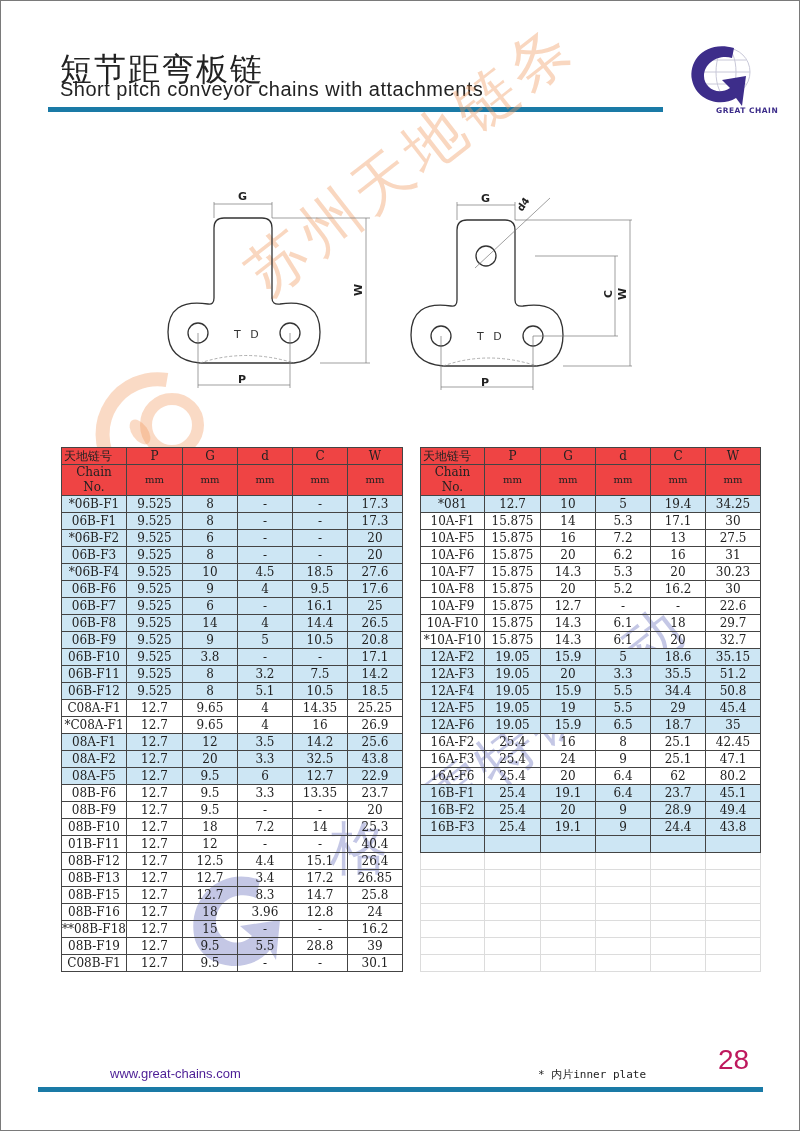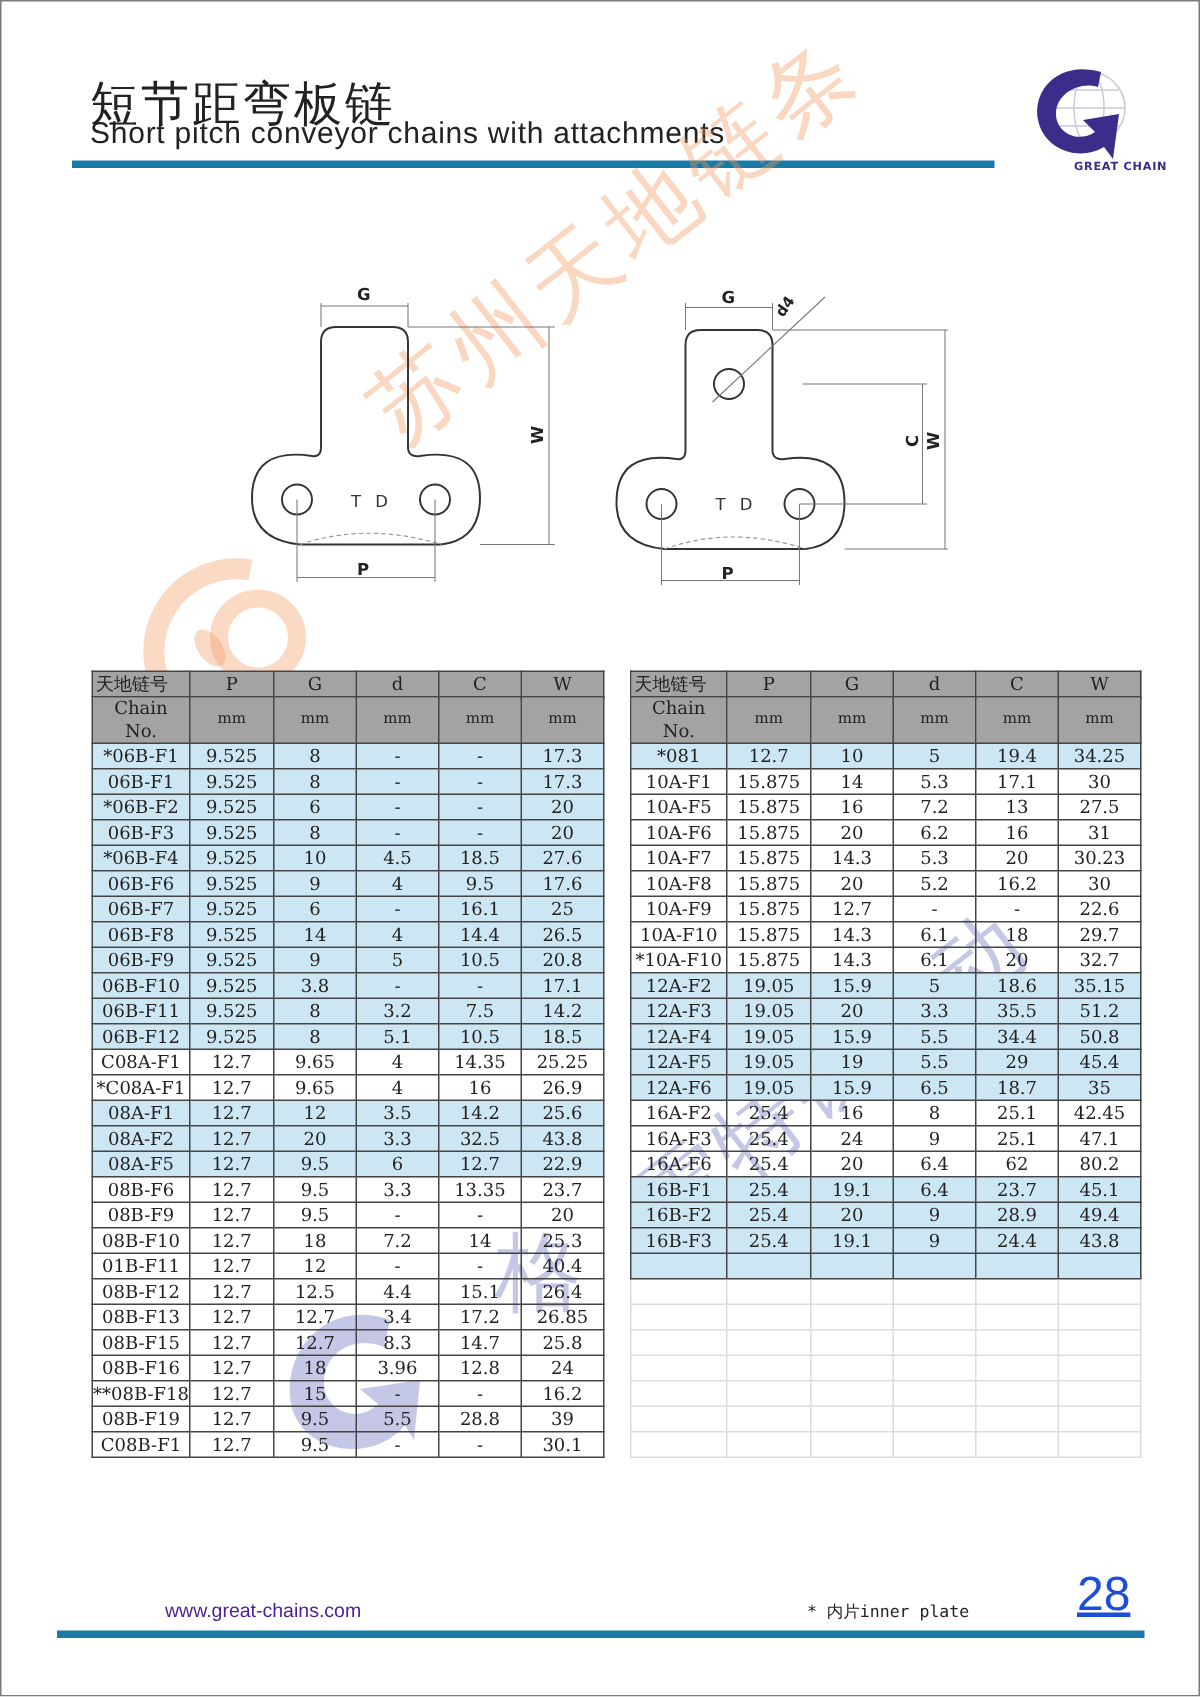--- a/index.html
+++ b/index.html
@@ -37,39 +37,39 @@
   .wm-blue { color: rgba(70, 80, 175, 0.32); font-family: "DejaVu Serif", serif; }
 
   table.spec {
     position: absolute; border-collapse: collapse;
     font-family: "DejaVu Serif", serif; font-size: 12px; color: #222;
   }
   table.spec td {
     border: 1px solid #444; height: 16px; padding: 0; text-align: center; white-space: nowrap;
     line-height: 16px;
   }
-  table.spec .hdr { background: #a3a3a3; }
+  table.spec .hdr { background: #ef4444; }
   table.spec .hdr-sub { font-size: 10px; }
   table.spec tr.hl td { background: #cde6f4; }
   table.spec tr.empty td { border-color: #dcdcdc; background: #fff; }
   table.spec tr.empty-hl td { background: #cde6f4; border: 1px solid #444; }
   .left-table { left: 61px; top: 447px; }
   .right-table { left: 420px; top: 447px; }
 
   .footer-url {
     position: absolute; left: 110px; top: 1066px;
     font-family: "Liberation Sans", sans-serif; font-size: 13px; color: #4c1d95;
   }
   .footer-note {
     position: absolute; left: 510px; top: 1067px;
     font-family: "DejaVu Sans Mono", monospace; font-size: 11px; color: #222; margin-left: 28px;
   }
   .page-number {
     position: absolute; left: 718px; top: 1044px;
-    font-family: "Liberation Sans", sans-serif; font-size: 32px; color: #1d4ed8; text-decoration: underline;
+    font-family: "Liberation Sans", sans-serif; font-size: 28px; color: #be185d;
   }
   .footer-rule {
     position: absolute; left: 38px; top: 1087px; width: 725px; height: 5px; background: #1a7aa6;
   }
 </style>
 </head>
 <body>
 
 <div class="page-border"></div>
 

